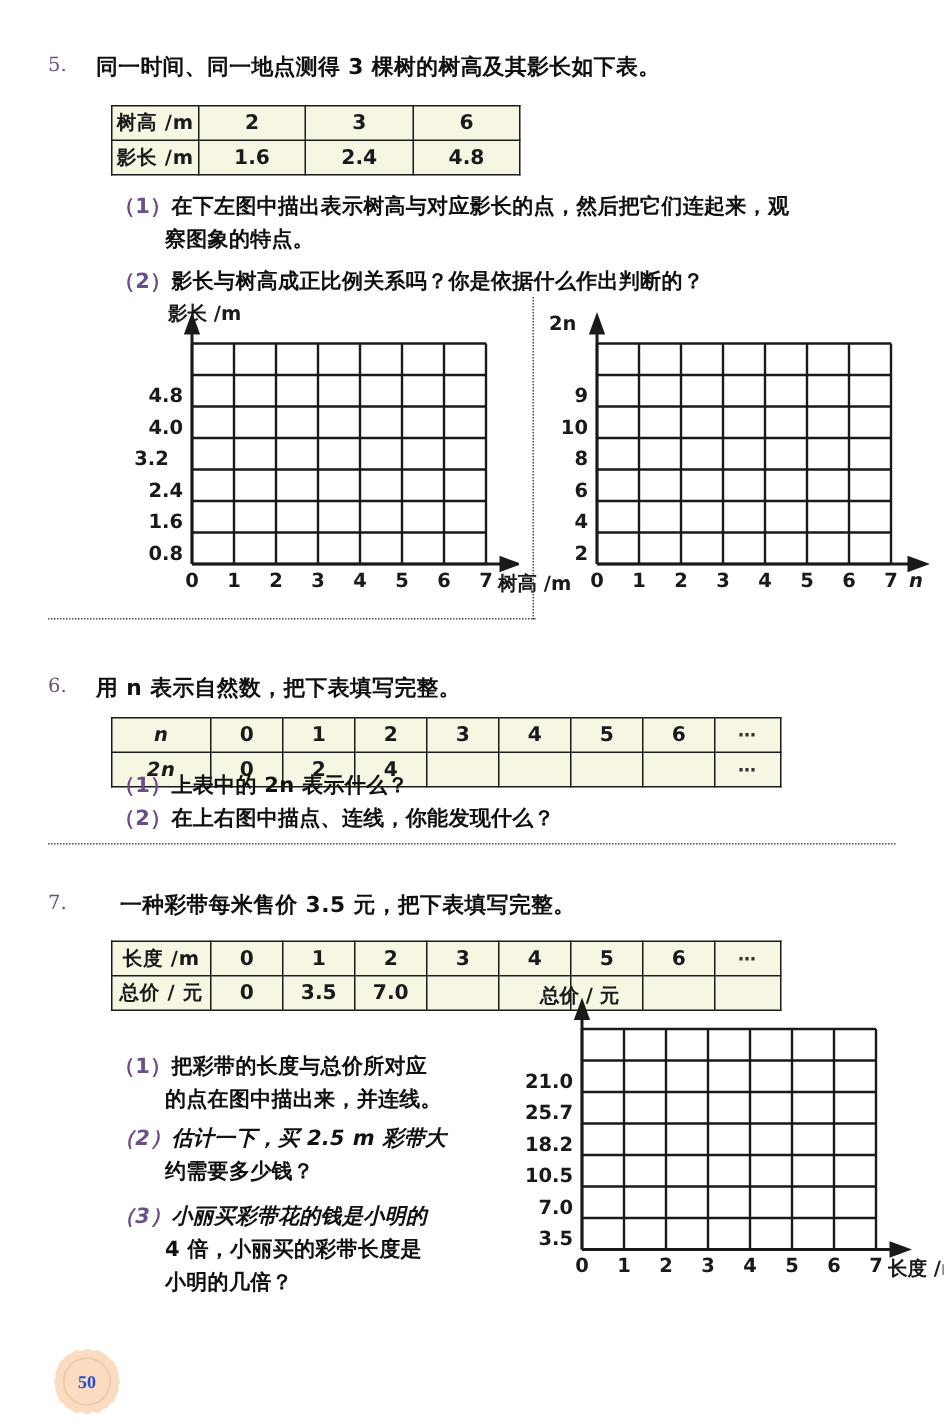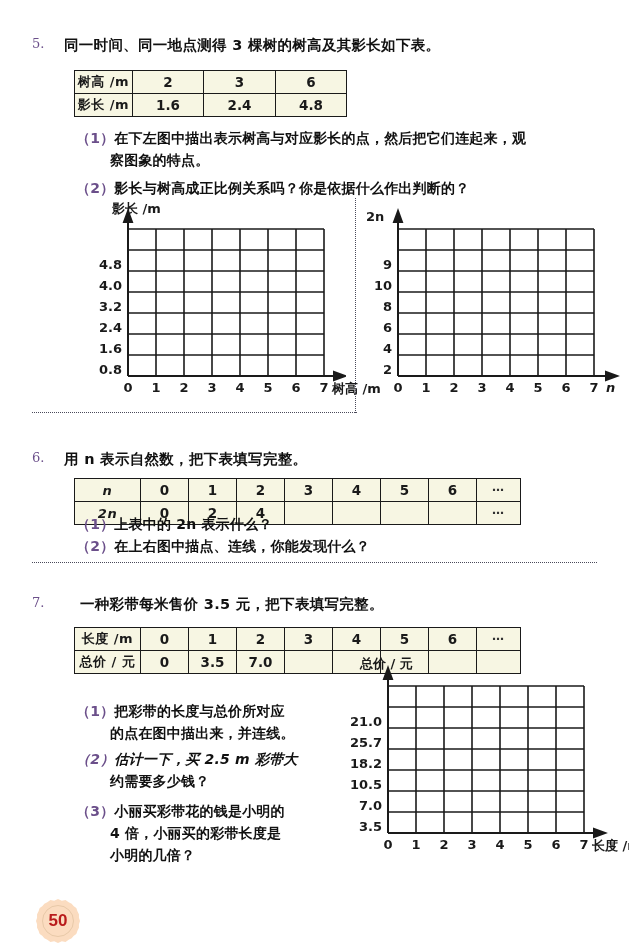--- a/index.html
+++ b/index.html
@@ -122,23 +122,23 @@
   }
   .pagebadge .ring {
     position: absolute; left: 6px; top: 6px;
     width: 32px; height: 32px;
     border: 1px solid #e8c9a8;
     border-radius: 50%;
   }
   .pagebadge .num {
     position: absolute; inset: 0;
     display: flex; align-items: center; justify-content: center;
-    font-family: Liberation Sans, sans-serif;
-    font-size: 17px;
-    color: #b91c1c;
+    font-family: Liberation Serif, serif;
+    font-size: 12px;
+    color: #1d4ed8;
     font-weight: 600;
   }
 </style>
 </head>
 <body>
 
 <div class="page">
 
   <div class="qnum" style="left:32px; top:36px;">5.</div>
   <div class="qtext" style="left:64px; top:34px;">同一时间、同一地点测得 3 棵树的树高及其影长如下表。</div>
@@ -196,21 +196,21 @@
       <g stroke="#1a1a1a" stroke-width="2" fill="#1a1a1a">
         <line x1="42" y1="176" x2="42" y2="19"></line>
         <polygon points="42,11 38,22 46,22"></polygon>
         <line x1="42" y1="176" x2="252" y2="176"></line>
         <polygon points="259,176 248,172 248,180"></polygon>
       </g>
     </svg>
     <div class="ticklabel" style="left:-6px; top:162px; width:42px;">0.8</div>
     <div class="ticklabel" style="left:-6px; top:141px; width:42px;">1.6</div>
     <div class="ticklabel" style="left:-6px; top:120px; width:42px;">2.4</div>
-    <div class="ticklabel" style="left:-6px; top:99px;  width:42px;">3.2</div>
+    <div class="ticklabel" style="left:-6px; top:99px;  width:42px;text-align:center;">3.2</div>
     <div class="ticklabel" style="left:-6px; top:78px;  width:42px;">4.0</div>
     <div class="ticklabel" style="left:-6px; top:57px;  width:42px;">4.8</div>
 
     <div class="ticklabel x" style="left:32px;  top:180px; width:20px;">0</div>
     <div class="ticklabel x" style="left:60px;  top:180px; width:20px;">1</div>
     <div class="ticklabel x" style="left:88px;  top:180px; width:20px;">2</div>
     <div class="ticklabel x" style="left:116px; top:180px; width:20px;">3</div>
     <div class="ticklabel x" style="left:144px; top:180px; width:20px;">4</div>
     <div class="ticklabel x" style="left:172px; top:180px; width:20px;">5</div>
     <div class="ticklabel x" style="left:200px; top:180px; width:20px;">6</div>
@@ -339,21 +339,21 @@
   <div class="sub" style="left:76px; top:700px;">
     <span class="mk">（1）</span><span>把彩带的长度与总价所对应</span>
   </div>
   <div class="sub" style="left:110px; top:722px;">的点在图中描出来，并连线。</div>
 
   <div class="sub" style="left:76px; top:748px;font-style:italic;">
     <span class="mk">（2）</span><span>估计一下，买 2.5 m 彩带大</span>
   </div>
   <div class="sub" style="left:110px; top:770px;">约需要多少钱？</div>
 
-  <div class="sub" style="left:76px; top:800px;">
+  <div class="sub" style="left:76px; top:800px;font-style:italic;">
     <span class="mk">（3）</span><span>小丽买彩带花的钱是小明的</span>
   </div>
   <div class="sub" style="left:110px; top:822px;">4 倍，小丽买的彩带长度是</div>
   <div class="sub" style="left:110px; top:844px;">小明的几倍？</div>
 
   <div class="graph" style="left:340px; top:655px;">
     <div class="axlabel" style="left:20px; top:0px;">总价 / 元</div>
     <svg width="270" height="190" viewBox="0 0 270 190">
       <g stroke="#1a1a1a" stroke-width="1.6" fill="none">
         <line x1="48" y1="178" x2="244" y2="178"></line>

